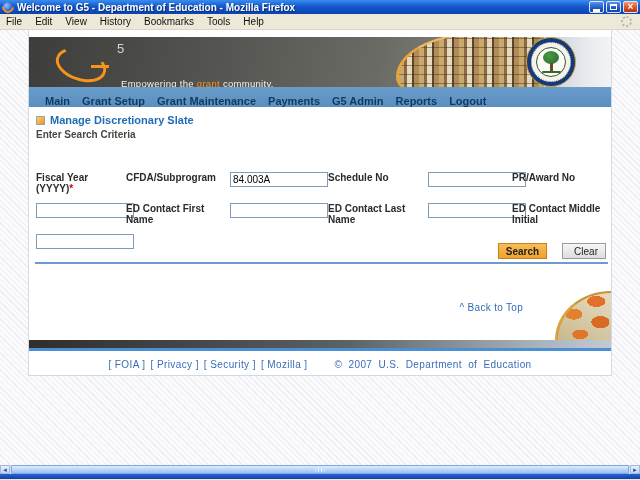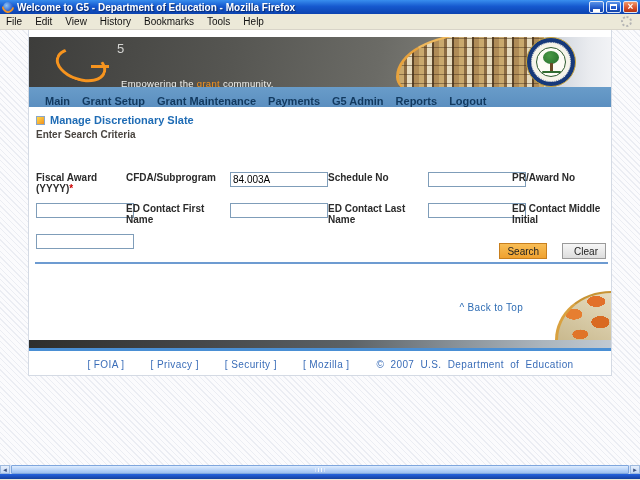--- a/index.html
+++ b/index.html
@@ -85,21 +85,21 @@
   .form-grid { position:absolute; left:7px; top:142px; width:574px;
     display:grid; grid-template-columns:88px 102px 96px 98px 82px 102px;
     column-gap:2px; row-gap:9px; align-items:start; }
   .f-label { font-size:10px; font-weight:bold; color:#2b2b2b; line-height:11px; padding-right:6px; }
   .f-input { width:98px; height:15px; border:1px solid #7f9db9; font-size:10px; padding:0 2px;
     font-family:"Liberation Sans", sans-serif; }
 
   .btn-row { position:absolute; top:213px; right:5px; display:flex; gap:15px; }
   .btn { font-size:10px; height:16px; padding:0 7px; cursor:pointer;
     font-family:"Liberation Sans", sans-serif; }
-  .btn-search { background:linear-gradient(#f8bd55,#efa12f); border:1px solid #c87f1e; color:#222; }
+  .btn-search { background:linear-gradient(#f8bd55,#efa12f); border:1px solid #c87f1e; color:#222;font-weight:bold; }
   .btn-clear { background:linear-gradient(#f6f6f6,#ddd); border:1px solid #9a9a9a; color:#222;padding-left:11px; }
 
   .divider { position:absolute; left:6px; right:3px; top:232px; border-top:2px solid #6d9bd1; }
 
   .back-top { position:absolute; top:272px; right:88px; font-size:10px; color:#2f6db4;
     cursor:pointer; letter-spacing:.3px; }
 
   .chairs { position:absolute; right:0; top:261px; width:56px; height:49px;
     border-radius:100% 0 0 0; border-left:3px solid #d9a13f; border-top:2px solid #c89434;
     background:
@@ -110,21 +110,21 @@
       linear-gradient(25deg,#c9b98e,#e6dcc0); }
 
   .dark-bar { position:absolute; left:0; top:310px; width:100%; height:8px;
     background:linear-gradient(90deg,#2e2e2c,#46484a 30%,#5c6266 55%,#8c959c 75%,#aab4bc 88%,#c2cad2); }
   .blue-line { position:absolute; left:0; top:318px; width:100%; height:3px; background:#4a8fd4; }
 
   .footer { position:absolute; left:0; top:329px; width:100%; display:flex;
     justify-content:center; align-items:center; gap:5px;
     font-size:10px; color:#3a6db8; letter-spacing:.4px; }
   .footer .copy { margin-left:22px; word-spacing:3px; }
-  .f-link { cursor:pointer;margin-left:21px; }
+  .f-link { cursor:pointer; }
 
   
   .hscroll { height:9px; display:flex; background:#d4e2f8; }
   .sbtn { width:10px; height:9px; flex:0 0 auto; display:flex; align-items:center; justify-content:center;
     background:linear-gradient(#e6effc,#c2d6f4); border:1px solid #9ebadf;
     font-size:6px; color:#3a507e; line-height:1; }
   .sthumb { flex:1; margin:0 1px; border:1px solid #7fa6dd; border-radius:1px;
     background:linear-gradient(#ddecfe,#b6d1f7 60%,#9ebff0); position:relative; }
   .sthumb::after { content:""; position:absolute; left:50%; top:2px; width:9px; height:4px;
     transform:translateX(-50%);
@@ -197,21 +197,21 @@
       <span class="nav-item">Logout</span>
     </div>
 
     <div class="page-title">
       <span class="title-icon"></span>
       <span class="page-title-text">Manage Discretionary Slate</span>
     </div>
     <div class="section-heading">Enter Search Criteria</div>
 
     <div class="form-grid">
-      <div class="f-label"><span>Fiscal Award (YYYY)</span><span class="req">*</span></div>
+      <div class="f-label"><span>Fiscal Year (YYYY)</span><span class="req">*</span></div>
       <div class="f-label"><span>CFDA/Subprogram</span><span class="req"></span></div>
       <input class="f-input" value="84.003A" style="">
       <div class="f-label"><span>Schedule No</span><span class="req"></span></div>
       <input class="f-input" value="" style="">
 
       <div class="f-label"><span>PR/Award No</span><span class="req"></span></div>
       <input class="f-input" value="" style="">
       <div class="f-label"><span>ED Contact First Name</span><span class="req"></span></div>
       <input class="f-input" value="" style="">
       <div class="f-label"><span>ED Contact Last Name</span><span class="req"></span></div>

